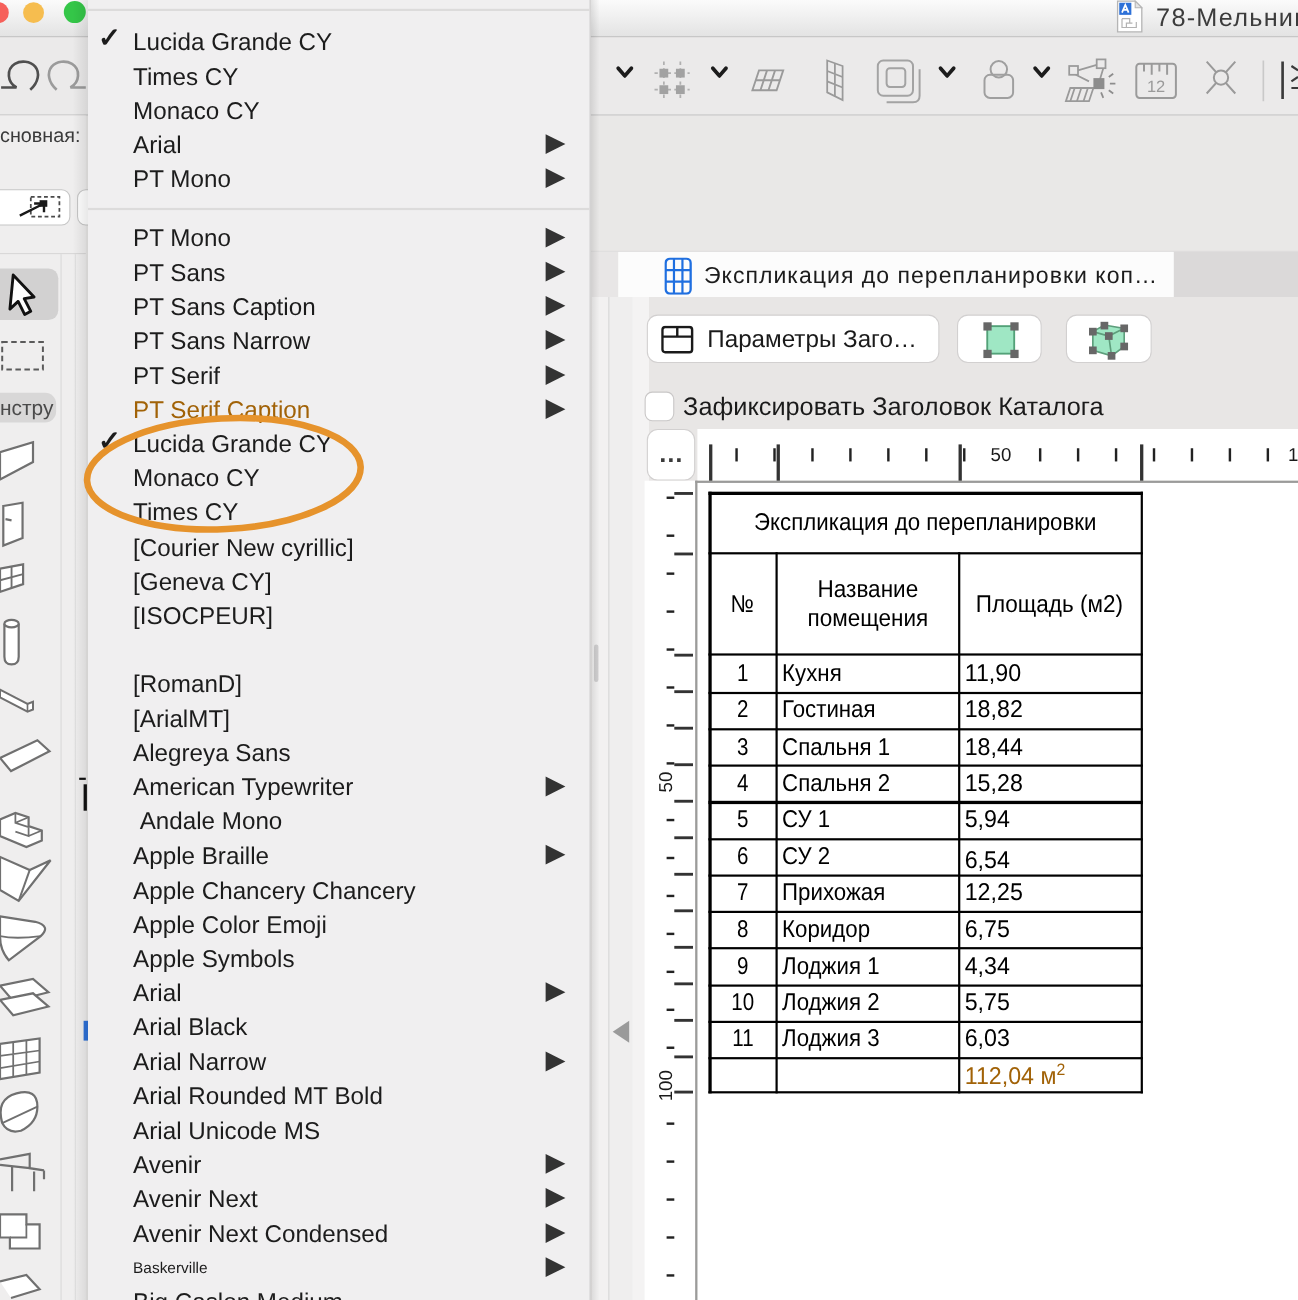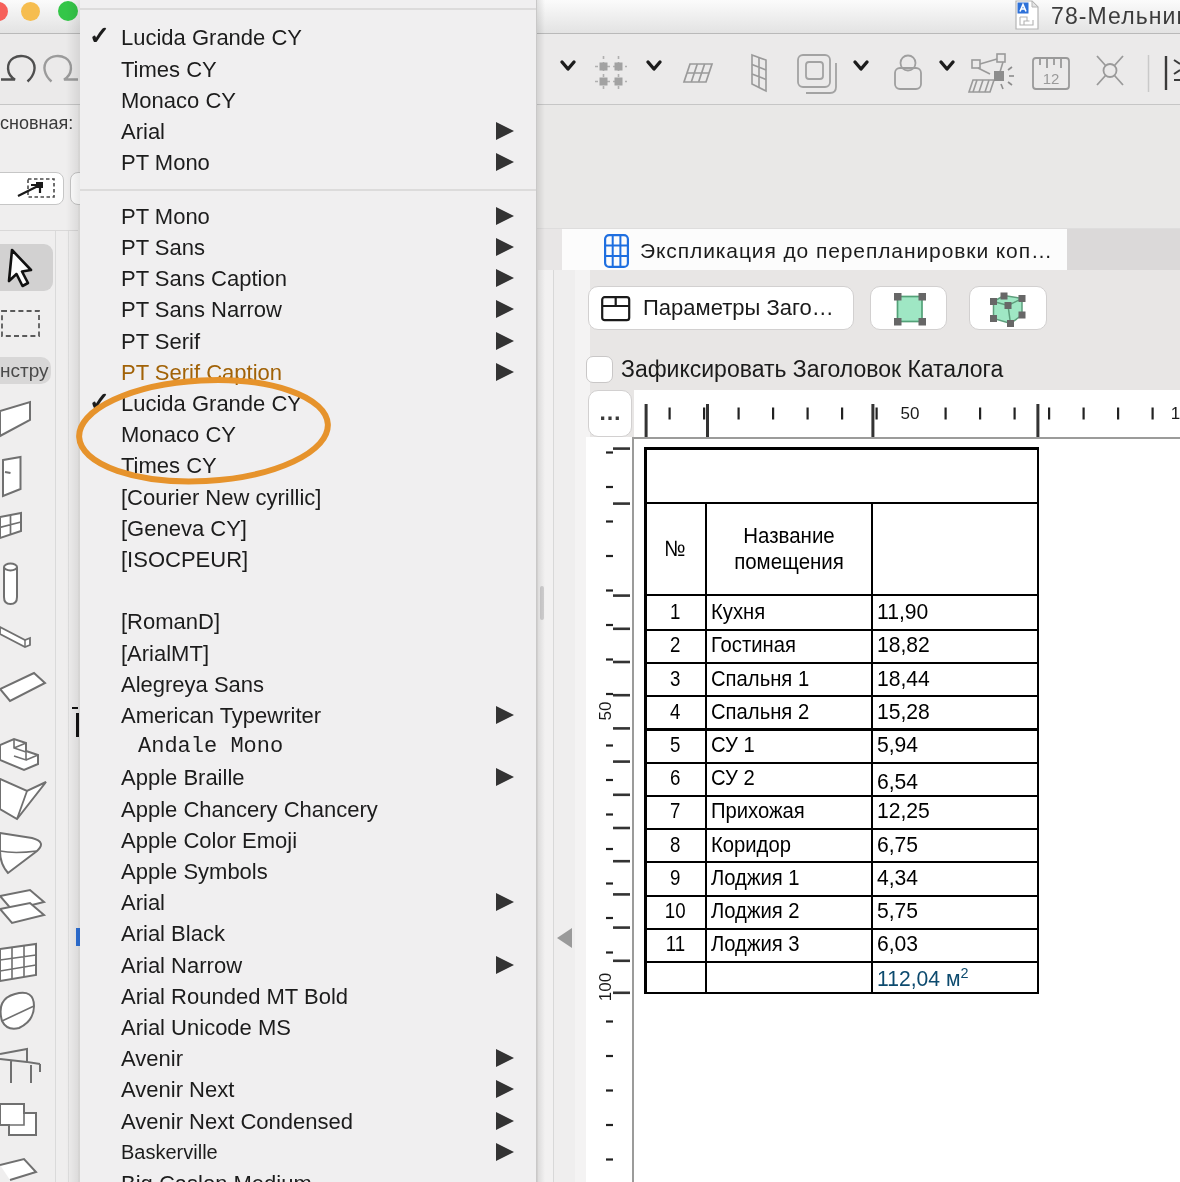--- a/index.html
+++ b/index.html
@@ -320,26 +320,32 @@
     <div class="abs" style="left:0;top:281.4px;width:395px;height:2.2px;background:#000;"></div>
     <div class="abs" style="left:0;top:314.6px;width:395px;height:2.2px;background:#000;"></div>
     <div class="abs" style="left:0;top:347.9px;width:395px;height:2.2px;background:#000;"></div>
     <div class="abs" style="left:0;top:381.1px;width:395px;height:2.2px;background:#000;"></div>
     <div class="abs" style="left:0;top:414.3px;width:395px;height:2.2px;background:#000;"></div>
     <div class="abs" style="left:0;top:447.6px;width:395px;height:2.2px;background:#000;"></div>
     <div class="abs" style="left:0;top:480.8px;width:395px;height:2.2px;background:#000;"></div>
     <div class="abs" style="left:0;top:514px;width:395px;height:2.2px;background:#000;"></div>
     <div class="abs" style="left:61px;top:55px;width:2.3px;height:492px;background:#000;"></div>
     <div class="abs" style="left:226.5px;top:55px;width:2.3px;height:492px;background:#000;"></div>
+  <div class="abs" style="left: 0px; top: 0px; width: 395px; height: 56px; display: flex; align-items: center; justify-content: center; font-size: 22px; color: rgb(0, 0, 0); white-space: nowrap;">
+        <span style="transform: scaleX(0.92); transform-origin: center center;">Экспликация до перепланировки</span>
+      </div>
       <div class="abs" style="left: 0px; top: 56px; width: 62px; height: 92px; display: flex; align-items: center; justify-content: center; font-size: 22px; color: rgb(0, 0, 0); white-space: nowrap;">
         <span style="transform: scaleX(0.9); transform-origin: center center;">№</span>
       </div>
       <div class="abs" style="left: 63px; top: 56px; width: 164px; height: 92px; display: flex; align-items: center; justify-content: center; text-align: center; font-size: 22px; color: rgb(0, 0, 0); line-height: 26px;">
         <span style="transform:scaleX(0.93);">Название<br>помещения</span>
       </div>
+      <div class="abs" style="left: 227px; top: 56px; width: 166px; height: 92px; display: flex; align-items: center; justify-content: center; font-size: 22px; color: rgb(0, 0, 0); white-space: nowrap;">
+        <span style="transform: scaleX(0.93); transform-origin: center center;">Площадь (м2)</span>
+      </div>
       <div class="abs" style="left: 0px; top: 148.5px; width: 62px; height: 33.23px; display: flex; align-items: center; justify-content: center; font-size: 22px; color: rgb(0, 0, 0); white-space: nowrap;">
         <span style="transform: scaleX(0.85); transform-origin: center center;">1</span>
       </div>
       <div class="abs" style="left: 67px; top: 148.5px; width: 157px; height: 33.23px; display: flex; align-items: center; font-size: 22px; color: rgb(0, 0, 0); white-space: nowrap;">
         <span style="transform: scaleX(0.92); transform-origin: left center;">Кухня</span>
       </div>
       <div class="abs" style="left: 233px; top: 148.5px; width: 160px; height: 33.23px; display: flex; align-items: center; font-size: 22px; color: rgb(0, 0, 0); white-space: nowrap;">
         <span style="transform: scaleX(0.96); transform-origin: left center;">11,90</span>
       </div>
       <div class="abs" style="left: 0px; top: 181.73px; width: 62px; height: 33.23px; display: flex; align-items: center; justify-content: center; font-size: 22px; color: rgb(0, 0, 0); white-space: nowrap;">
@@ -425,21 +431,21 @@
       </div>
       <div class="abs" style="left: 0px; top: 480.8px; width: 62px; height: 33.23px; display: flex; align-items: center; justify-content: center; font-size: 22px; color: rgb(0, 0, 0); white-space: nowrap;">
         <span style="transform: scaleX(0.85); transform-origin: center center;">11</span>
       </div>
       <div class="abs" style="left: 67px; top: 480.8px; width: 157px; height: 33.23px; display: flex; align-items: center; font-size: 22px; color: rgb(0, 0, 0); white-space: nowrap;">
         <span style="transform: scaleX(0.92); transform-origin: left center;">Лоджия 3</span>
       </div>
       <div class="abs" style="left: 233px; top: 480.8px; width: 160px; height: 33.23px; display: flex; align-items: center; font-size: 22px; color: rgb(0, 0, 0); white-space: nowrap;">
         <span style="transform: scaleX(0.96); transform-origin: left center;">6,03</span>
       </div>
-      <div class="abs" style="left: 233px; top: 514.03px; width: 160px; height: 34.23px; display: flex; align-items: center; font-size: 22px; color: #0c4a6e; white-space: nowrap;">
+      <div class="abs" style="left: 233px; top: 514.03px; width: 160px; height: 34.23px; display: flex; align-items: center; font-size: 22px; color: #a16207; white-space: nowrap;">
         <span style="transform: scaleX(0.96); transform-origin: left center;">112,04 м<sup style="font-size:15px;">2</sup></span>
       </div>
     </div>
 
   <div class="abs" style="left:66px;top:0;width:14px;height:1182px;background:linear-gradient(to right,rgba(0,0,0,0),rgba(0,0,0,0.09));"></div>
   <div class="abs" style="left:537px;top:0;width:8px;height:1182px;background:linear-gradient(to right,rgba(0,0,0,0.10),rgba(0,0,0,0));"></div>
   <div id="menu" class="abs" style="left:80px;top:0;width:457px;height:1182px;background:#f0eff0;border-right:1px solid #c9c8c8;box-sizing:border-box;overflow:hidden;">
     <div class="abs" style="left:0;top:8px;width:457px;height:1.5px;background:#dcdbdb;"></div>
     <div class="abs" style="left:0;top:189px;width:457px;height:1.5px;background:#dcdbdb;"></div>
   <div class="abs" style="left: 0px; top: 22.4px; width: 457px; height: 31.2px; line-height: 31.2px; font-size: 22px; color: rgb(28, 28, 28); white-space: nowrap;">
@@ -510,21 +516,21 @@
         <span style="position:absolute;left:41px;">[ArialMT]</span>
       </div>
       <div class="abs" style="left: 0px; top: 668.8px; width: 457px; height: 31.2px; line-height: 31.2px; font-size: 22px; color: rgb(28, 28, 28); white-space: nowrap;">
         <span style="position:absolute;left:41px;">Alegreya Sans</span>
       </div>
       <div class="abs" style="left: 0px; top: 700px; width: 457px; height: 31.2px; line-height: 31.2px; font-size: 22px; color: rgb(28, 28, 28); white-space: nowrap;">
         <span style="position:absolute;left:41px;">American Typewriter</span>
         <span style="position:absolute;left:416px;top:6.1px;width:0;height:0;border-top:9.5px solid transparent;border-bottom:9.5px solid transparent;border-left:18.5px solid #333;"></span>
       </div>
       <div class="abs" style="left: 0px; top: 731.2px; width: 457px; height: 31.2px; line-height: 31.2px; font-size: 22px; color: rgb(28, 28, 28); white-space: nowrap;">
-        <span style="position:absolute;left:58px;font-family:Liberation Mono, monospace;">Andale Mono</span>
+        <span style="position:absolute;left:47px;">Andale Mono</span>
       </div>
       <div class="abs" style="left: 0px; top: 762.4px; width: 457px; height: 31.2px; line-height: 31.2px; font-size: 22px; color: rgb(28, 28, 28); white-space: nowrap;">
         <span style="position:absolute;left:41px;">Apple Braille</span>
         <span style="position:absolute;left:416px;top:6.1px;width:0;height:0;border-top:9.5px solid transparent;border-bottom:9.5px solid transparent;border-left:18.5px solid #333;"></span>
       </div>
       <div class="abs" style="left: 0px; top: 793.6px; width: 457px; height: 31.2px; line-height: 31.2px; font-size: 22px; color: rgb(28, 28, 28); white-space: nowrap;">
         <span style="position:absolute;left:41px;">Apple Chancery Chancery</span>
       </div>
       <div class="abs" style="left: 0px; top: 824.8px; width: 457px; height: 31.2px; line-height: 31.2px; font-size: 22px; color: rgb(28, 28, 28); white-space: nowrap;">
         <span style="position:absolute;left:41px;">Apple Color Emoji</span>
@@ -554,21 +560,21 @@
         <span style="position:absolute;left:416px;top:6.1px;width:0;height:0;border-top:9.5px solid transparent;border-bottom:9.5px solid transparent;border-left:18.5px solid #333;"></span>
       </div>
       <div class="abs" style="left: 0px; top: 1074.4px; width: 457px; height: 31.2px; line-height: 31.2px; font-size: 22px; color: rgb(28, 28, 28); white-space: nowrap;">
         <span style="position:absolute;left:41px;">Avenir Next</span>
         <span style="position:absolute;left:416px;top:6.1px;width:0;height:0;border-top:9.5px solid transparent;border-bottom:9.5px solid transparent;border-left:18.5px solid #333;"></span>
       </div>
       <div class="abs" style="left: 0px; top: 1105.6px; width: 457px; height: 31.2px; line-height: 31.2px; font-size: 22px; color: rgb(28, 28, 28); white-space: nowrap;">
         <span style="position:absolute;left:41px;">Avenir Next Condensed</span>
         <span style="position:absolute;left:416px;top:6.1px;width:0;height:0;border-top:9.5px solid transparent;border-bottom:9.5px solid transparent;border-left:18.5px solid #333;"></span>
       </div>
-      <div class="abs" style="left: 0px; top: 1136.8px; width: 546px; height: 31.2px; line-height: 31.2px; font-size: 20px; color: rgb(28, 28, 28); white-space: nowrap;">
+      <div class="abs" style="left: 0px; top: 1136.8px; width: 546px; height: 31.2px; line-height: 31.2px; font-size: 14px; color: rgb(28, 28, 28); white-space: nowrap;">
         <span style="position:absolute;left:41px;">Baskerville</span>
         <span style="position:absolute;left:416px;top:6.1px;width:0;height:0;border-top:9.5px solid transparent;border-bottom:9.5px solid transparent;border-left:18.5px solid #333;"></span>
       </div>
       <div class="abs" style="left: 0px; top: 1168px; width: 457px; height: 31.2px; line-height: 31.2px; font-size: 22px; color: rgb(28, 28, 28); white-space: nowrap;">
         <span style="position:absolute;left:41px;">Big Caslon Medium</span>
       </div>
     </div>
 
   <svg class="abs" style="left:60px;top:360px;" width="300" height="145" viewBox="0 0 300 145">
     <ellipse cx="143.5" cy="70.7" rx="124.5" ry="50.3" fill="none" stroke="#e6932c" stroke-width="6" transform="rotate(-3 143.5 70.7)"></ellipse>

